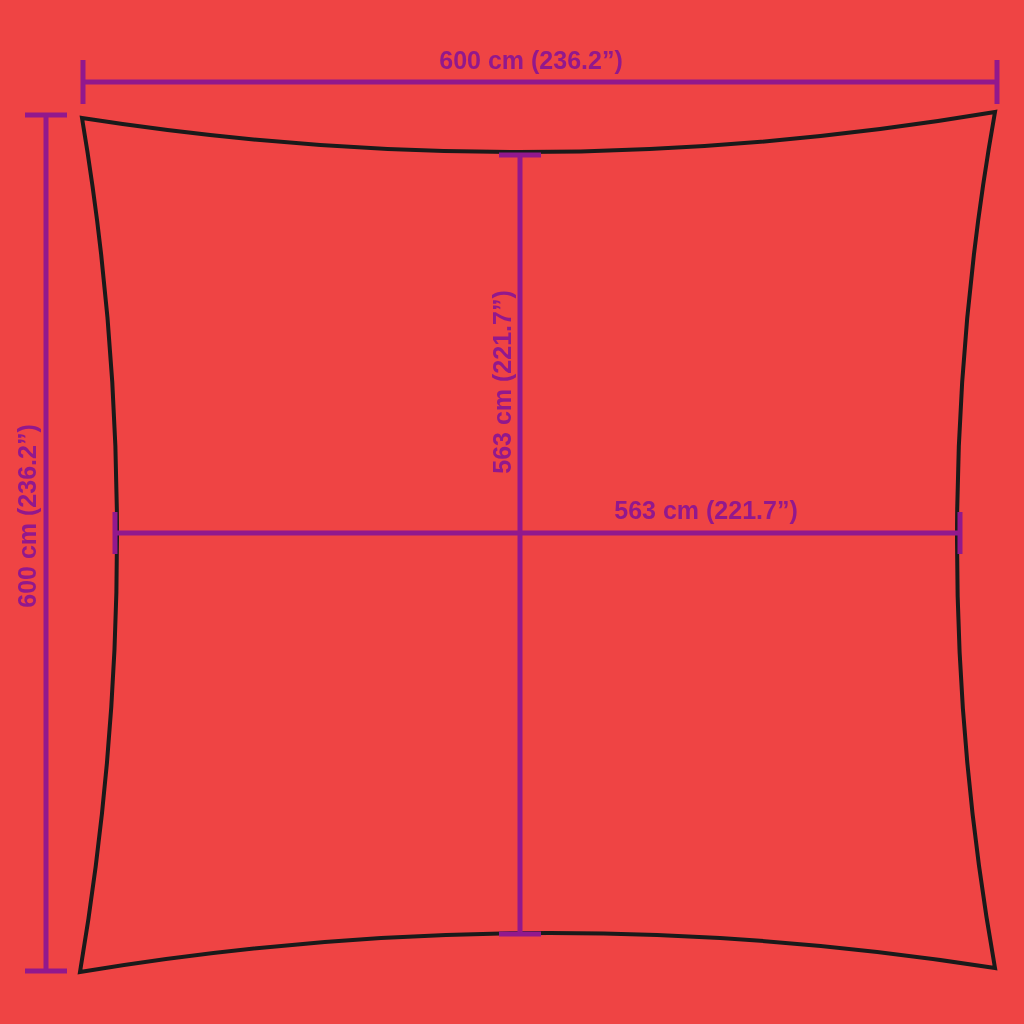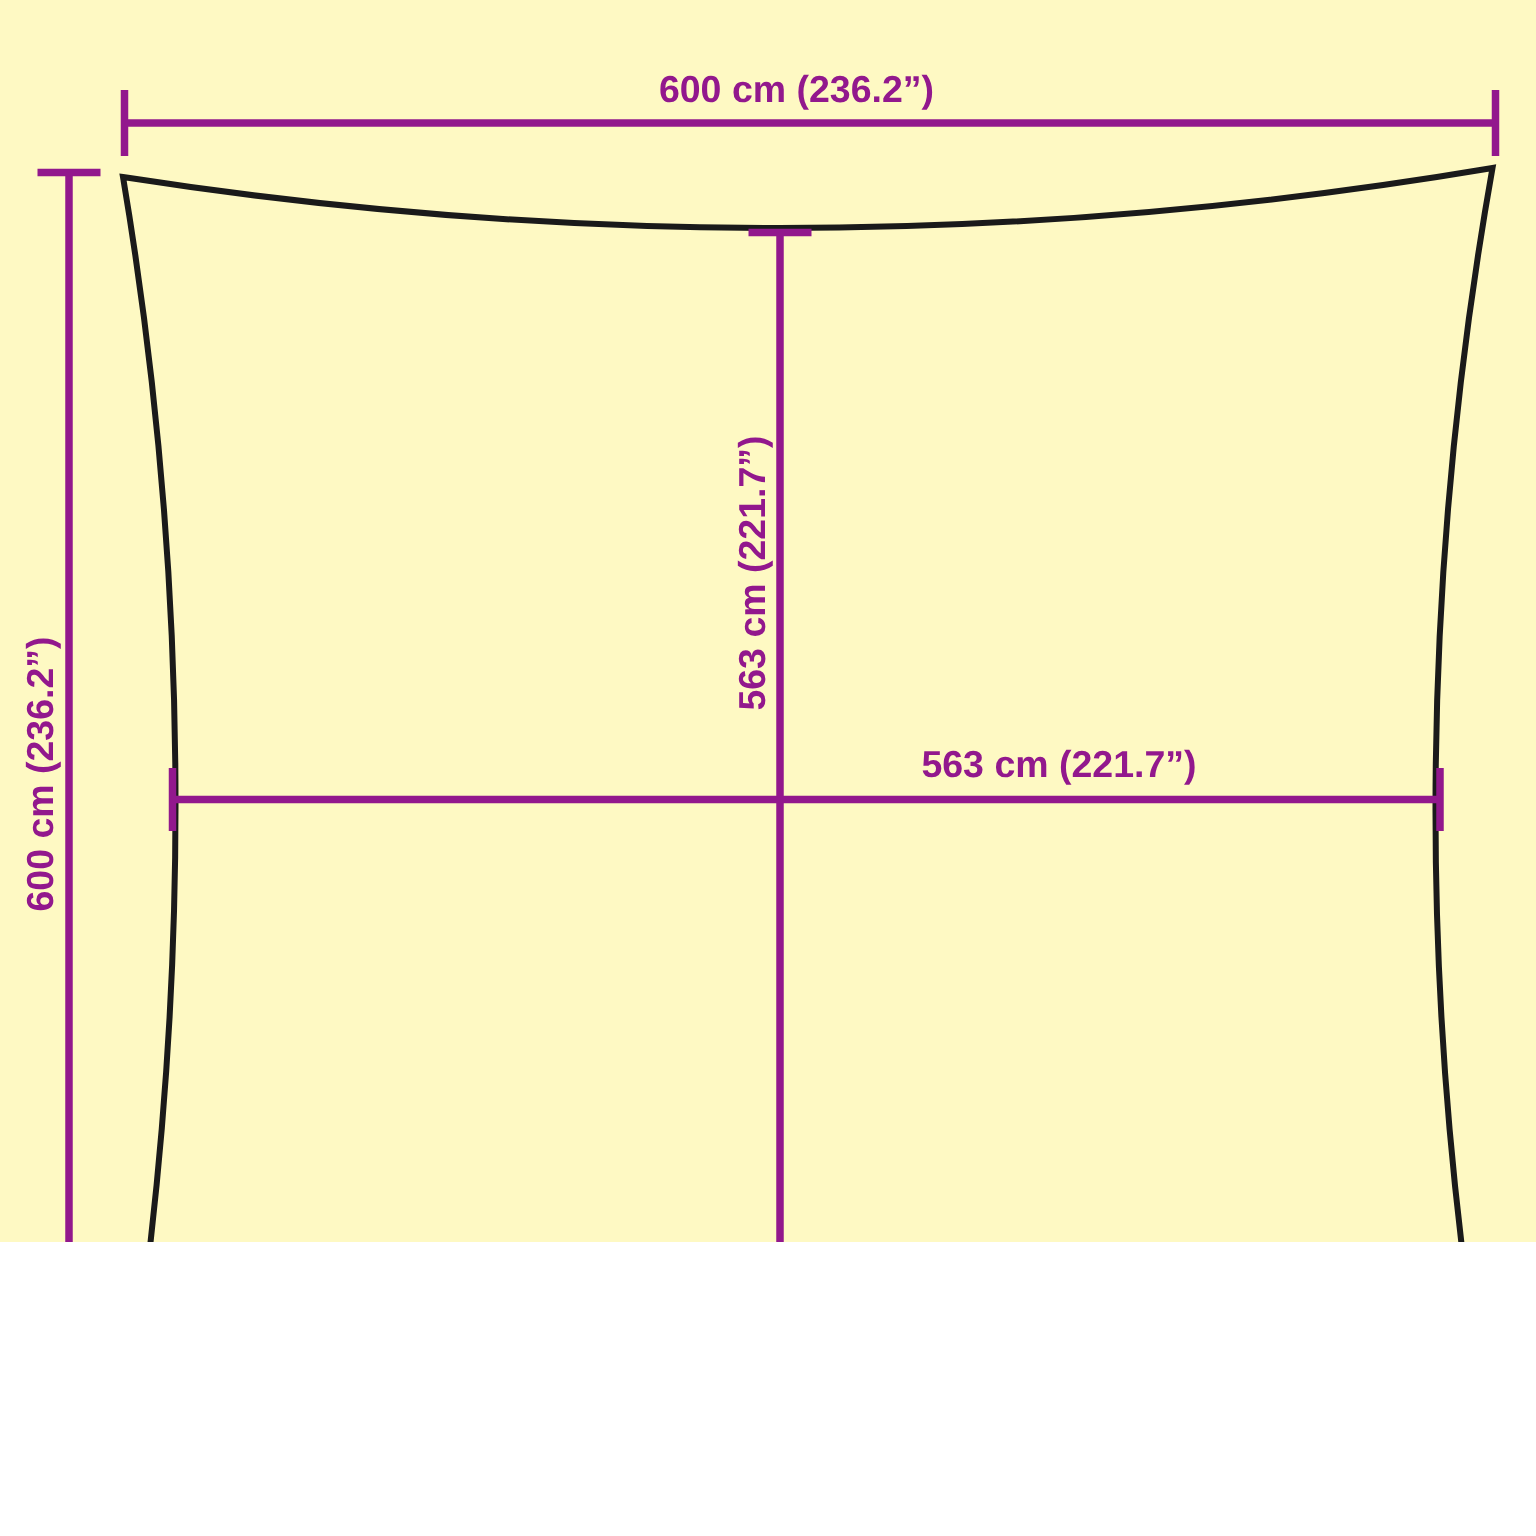--- a/index.html
+++ b/index.html
@@ -2,22 +2,22 @@
 <html><head>
 <meta charset="utf-8">
 <style>
   html, body {
     margin: 0;
     padding: 0;
     background: #ffffff;
   }
   .canvas {
     width: 1024px;
-    height: 828px;
-    background: #fef9c3;
+    height: 1024px;
+    background: #ef4444;
     position: relative;
   }
   svg { display: block; }
   text {
     font-family: "Liberation Sans", "DejaVu Sans", sans-serif;
     font-weight: 700;
     font-size: 25px;
   }
 </style>
 </head>

